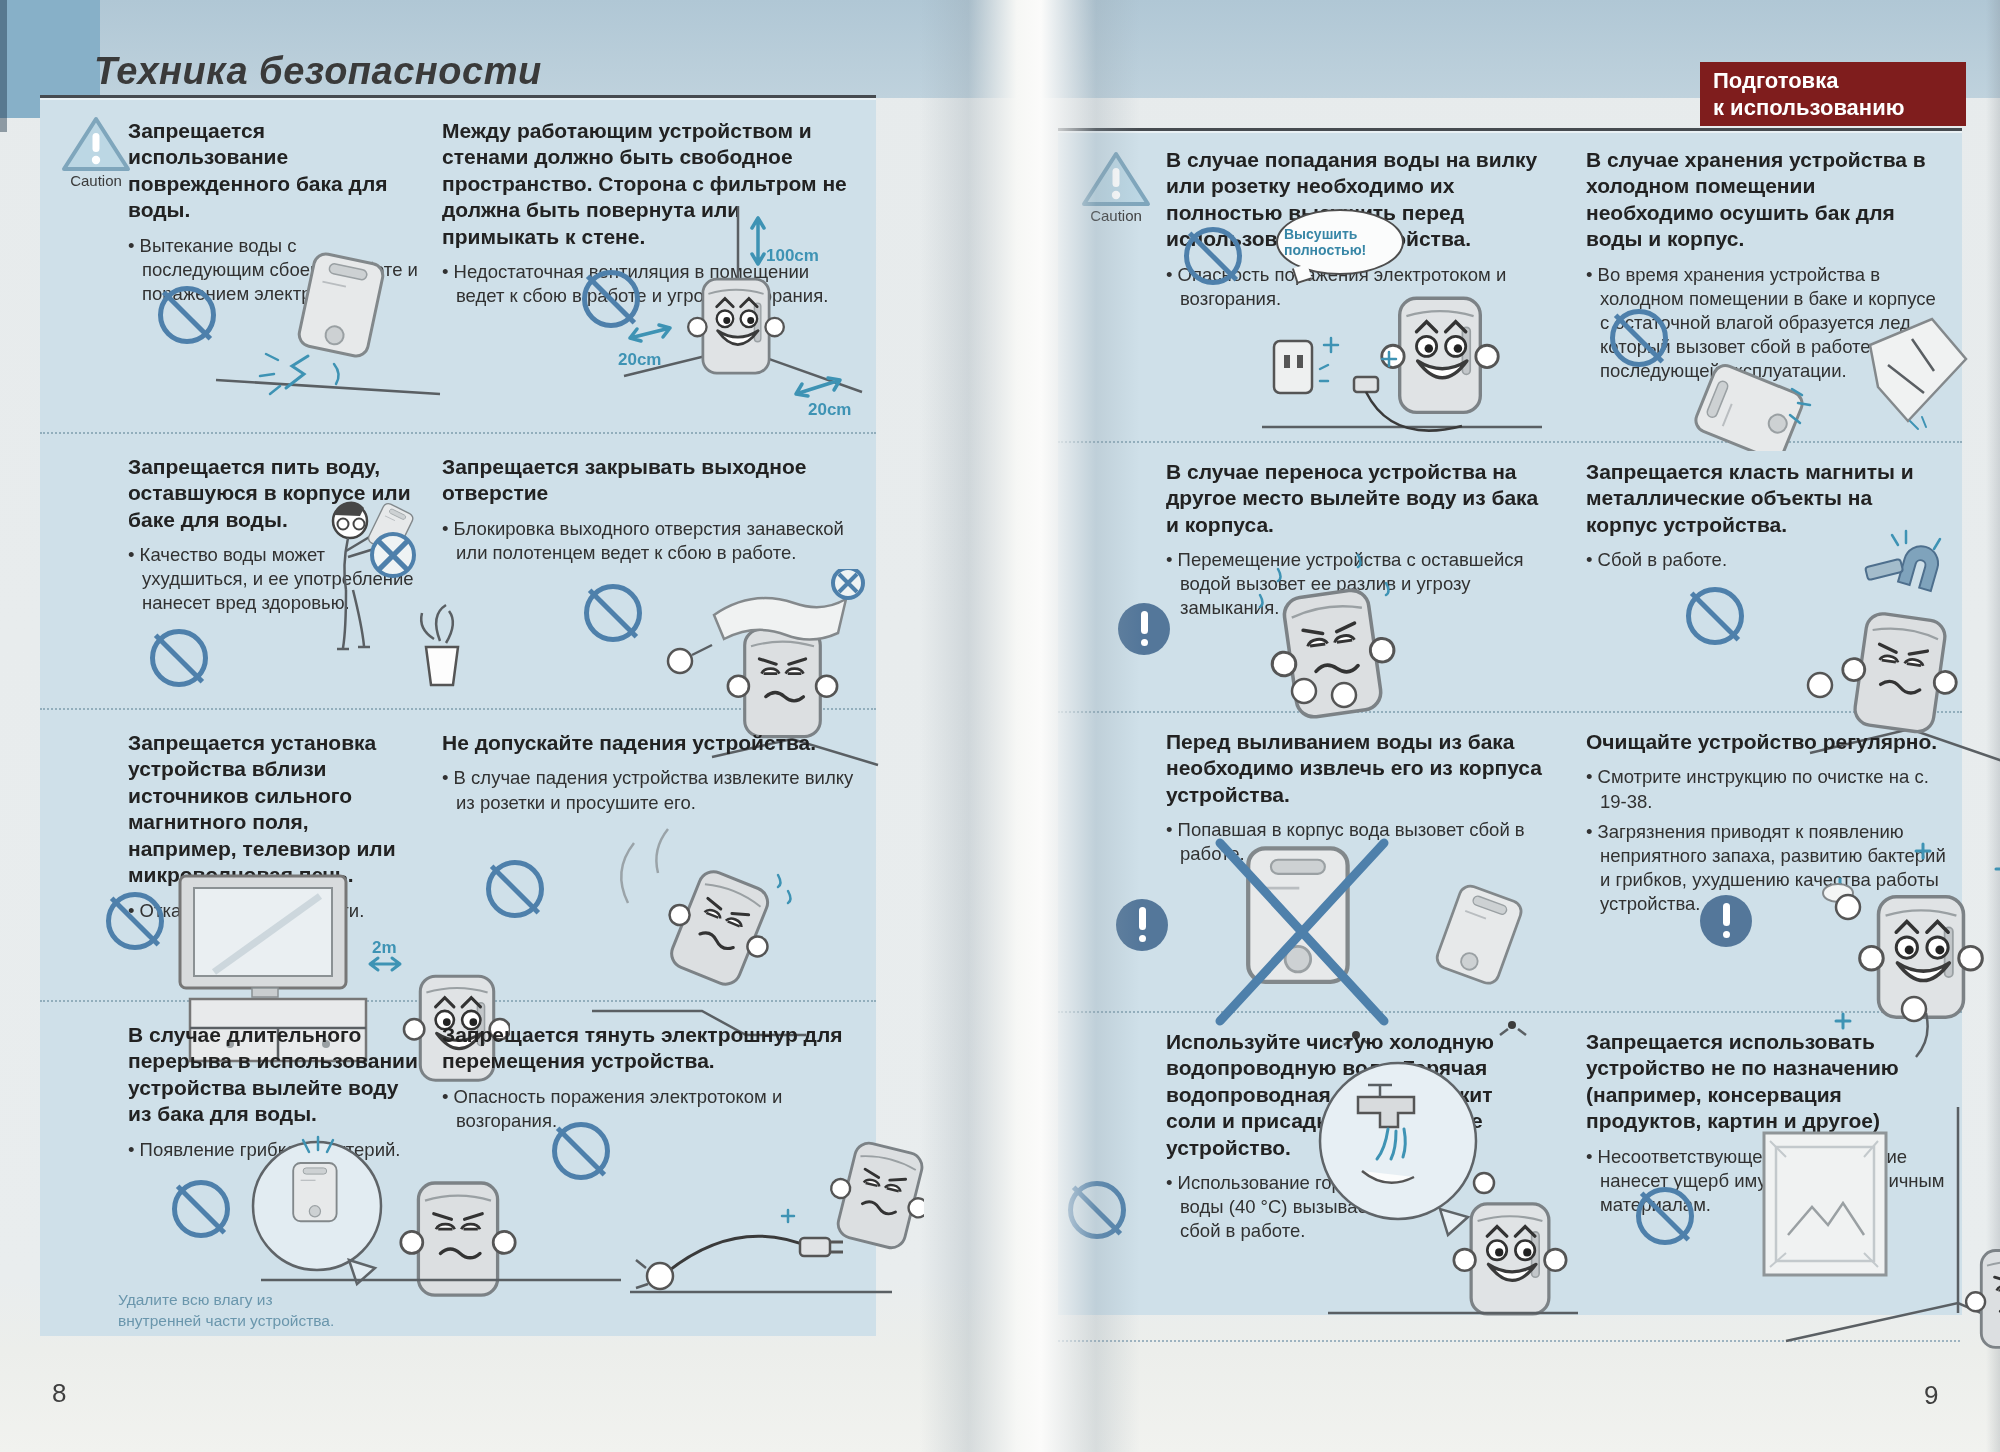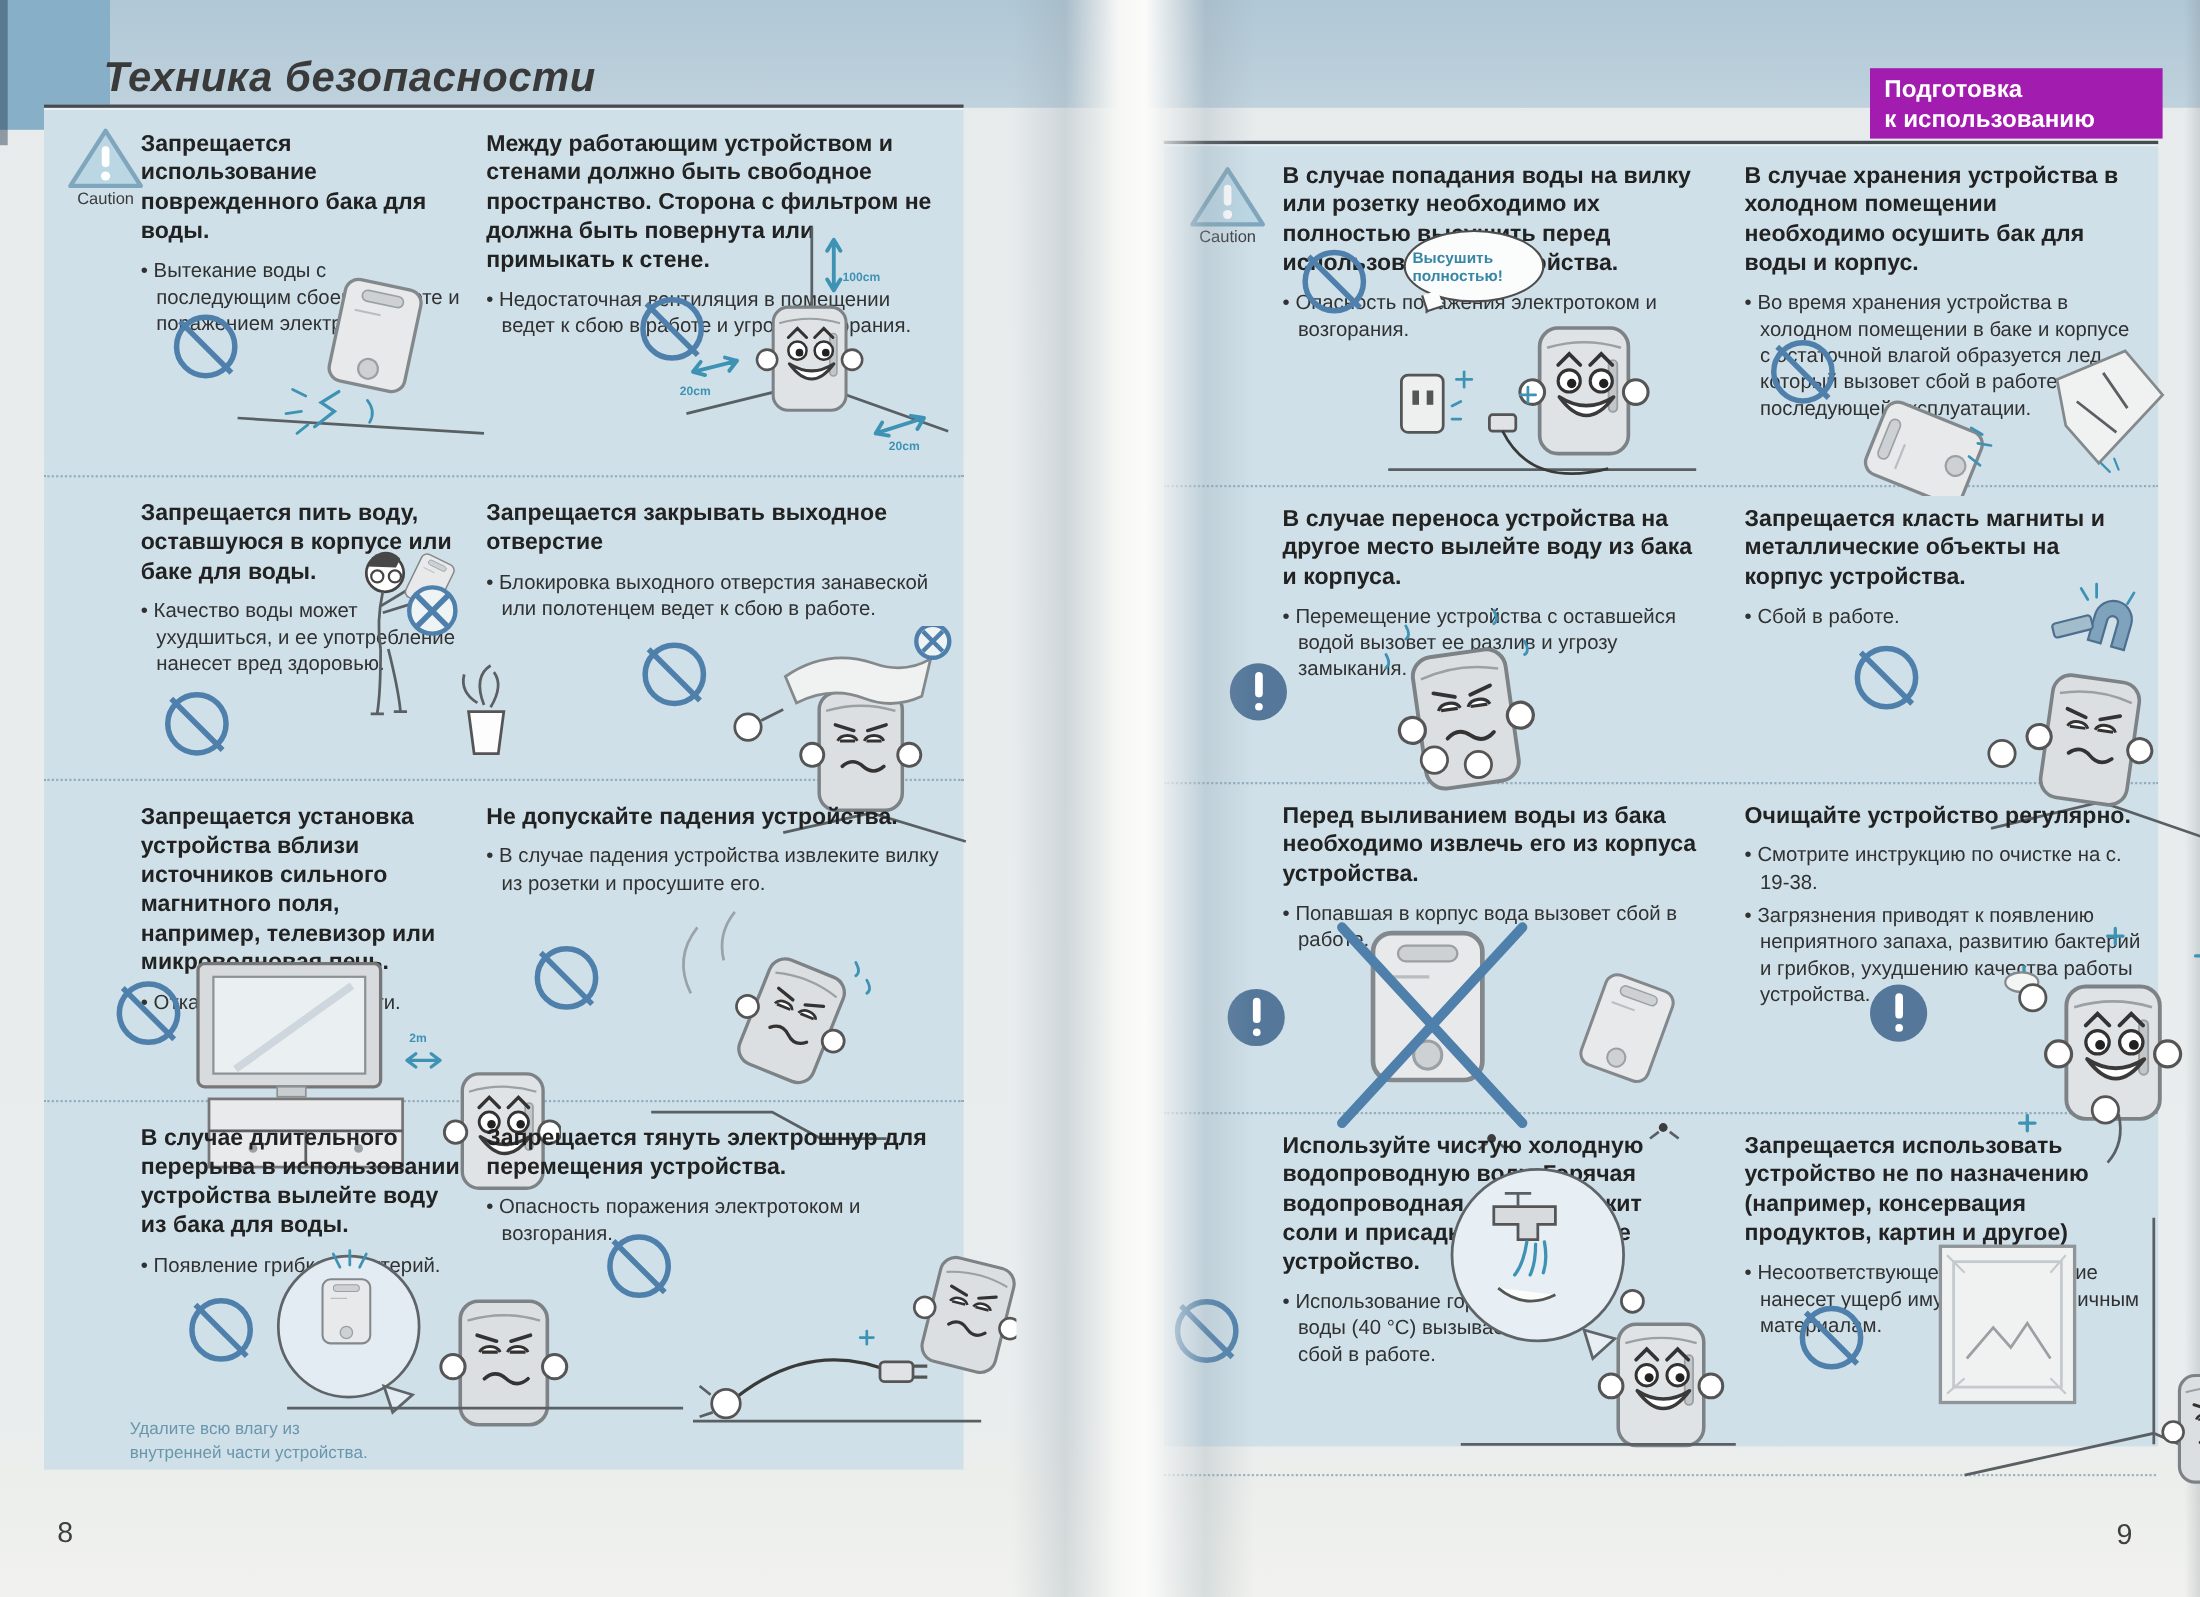--- a/index.html
+++ b/index.html
@@ -7,21 +7,21 @@
        background:linear-gradient(180deg,#e7ebec 0%,#e9edee 88%,#eceeeb 93%,#f1f2ef 100%);
        font-family:"Liberation Sans",sans-serif;color:#2c2c2c;}
   
   .topband{position:absolute;left:0;top:0;width:2000px;height:98px;
            background:linear-gradient(180deg,#b0c7d5,#bfd2dd);}
   .corner{position:absolute;left:0;top:0;width:100px;height:118px;background:#87b0c8;}
   .edge-left{position:absolute;left:0;top:0;width:7px;height:132px;background:rgba(30,55,75,.45);}
   .edge-right{position:absolute;right:0;top:0;width:14px;height:1452px;
               background:linear-gradient(90deg,rgba(110,120,128,0),rgba(110,120,128,.22));}
   .title{position:absolute;left:94px;top:50px;font-size:38px;font-weight:bold;color:#3a3a3a;letter-spacing:.5px;font-style:italic;}
-  .tab{position:absolute;left:1700px;top:62px;width:266px;height:64px;background:#a21caf;
+  .tab{position:absolute;left:1700px;top:62px;width:266px;height:64px;background:#7f1d1d;
        box-sizing:border-box;padding:5px 0 0 13px;z-index:6;}
   .tab div{color:#fff;font-size:22px;font-weight:bold;line-height:1.23;}
   
   .gutter{position:absolute;left:920px;top:0;width:220px;height:1452px;z-index:5;pointer-events:none;
           background:linear-gradient(90deg,rgba(150,165,175,0) 0%,rgba(150,165,175,.30) 22%,
           #f6f7f5 44%,#fbfbfa 55%,rgba(150,165,175,.28) 80%,rgba(150,165,175,0) 100%);}
   
   .panel{position:absolute;background:#cfe0e9;border-top:3px solid #464b50;
          box-shadow:inset 0 2px 0 rgba(255,255,255,.55);display:grid;z-index:1;}
   .panel-left{left:40px;top:95px;width:836px;height:1238px;grid-template-rows:336px 276px 292px 1fr;}
@@ -45,21 +45,21 @@
   .no{box-sizing:border-box;width:58px;height:58px;border:5px solid #4e80ab;border-radius:50%;}
   .no::after{content:"";position:absolute;top:21.5px;left:-9px;width:66px;height:5px;
              background:#4e80ab;transform:rotate(45deg);}
   .nox{box-sizing:border-box;width:46px;height:46px;border:4px solid #4e80ab;border-radius:50%;background:#eef3f4;}
   .nox::before,.nox::after{content:"";position:absolute;top:16.5px;left:-1px;width:40px;height:5px;background:#4e80ab;}
   .nox::before{transform:rotate(45deg);} .nox::after{transform:rotate(-45deg);}
   .excl{width:52px;height:52px;border-radius:50%;background:#54779a;}
   .excl::before{content:"";position:absolute;left:23px;top:8px;width:7px;height:23px;border-radius:3.5px;background:#fff;}
   .excl::after{content:"";position:absolute;left:23px;top:36px;width:7px;height:7px;border-radius:50%;background:#fff;}
   
-  .dist{font-size:11px;font-weight:bold;color:#3e93b4;white-space:nowrap;}
+  .dist{font-size:17px;font-weight:bold;color:#3e93b4;white-space:nowrap;}
   .caption{font-size:15.5px;line-height:1.35;color:#6a96ac;width:240px;}
   .bubble{box-sizing:border-box;background:#fbfcfc;border:2px solid #4d4d4d;border-radius:50%;
           display:flex;align-items:center;justify-content:center;text-align:left;
           font-size:14px;font-weight:bold;color:#3786a6;line-height:1.15;padding:6px;}
   .bubble::after{content:"";position:absolute;left:16px;bottom:-9px;width:14px;height:14px;
           background:#fbfcfc;border-right:2px solid #4d4d4d;border-bottom:2px solid #4d4d4d;
           transform:rotate(72deg);}
   .pnum{position:absolute;font-size:26px;color:#3f3f3f;}
   .bottom-dots{position:absolute;left:1058px;top:1340px;width:902px;border-top:2px dotted #9db3c0;}
   svg .ln{stroke:#5a5f63;stroke-width:2.5;fill:none;}

